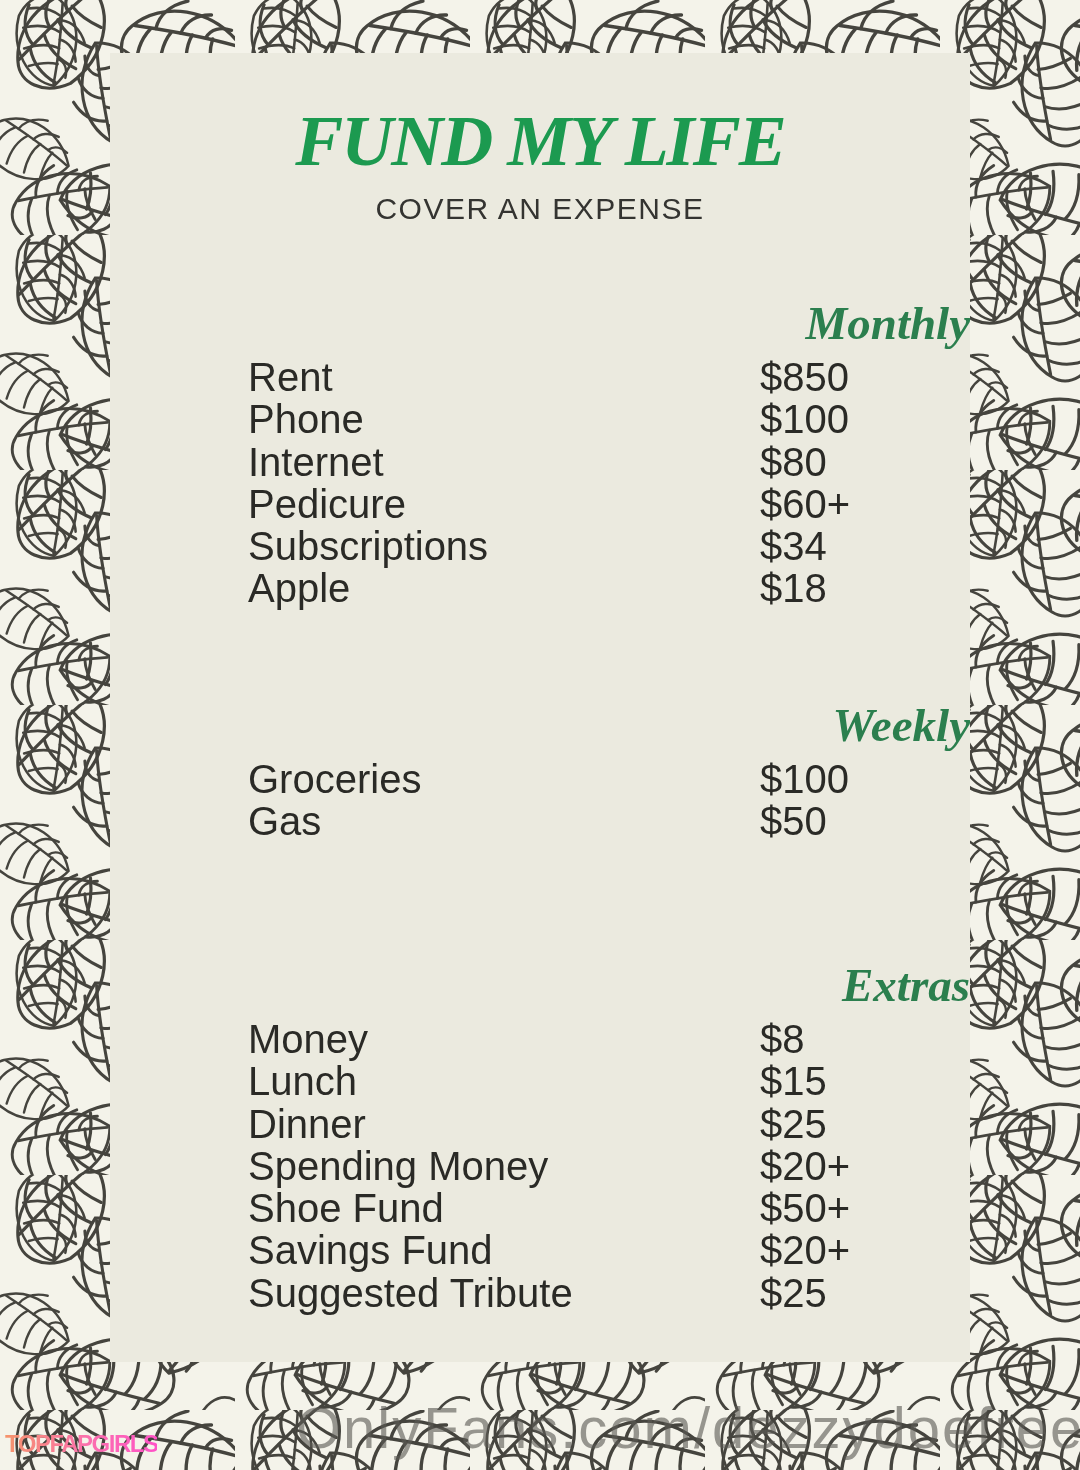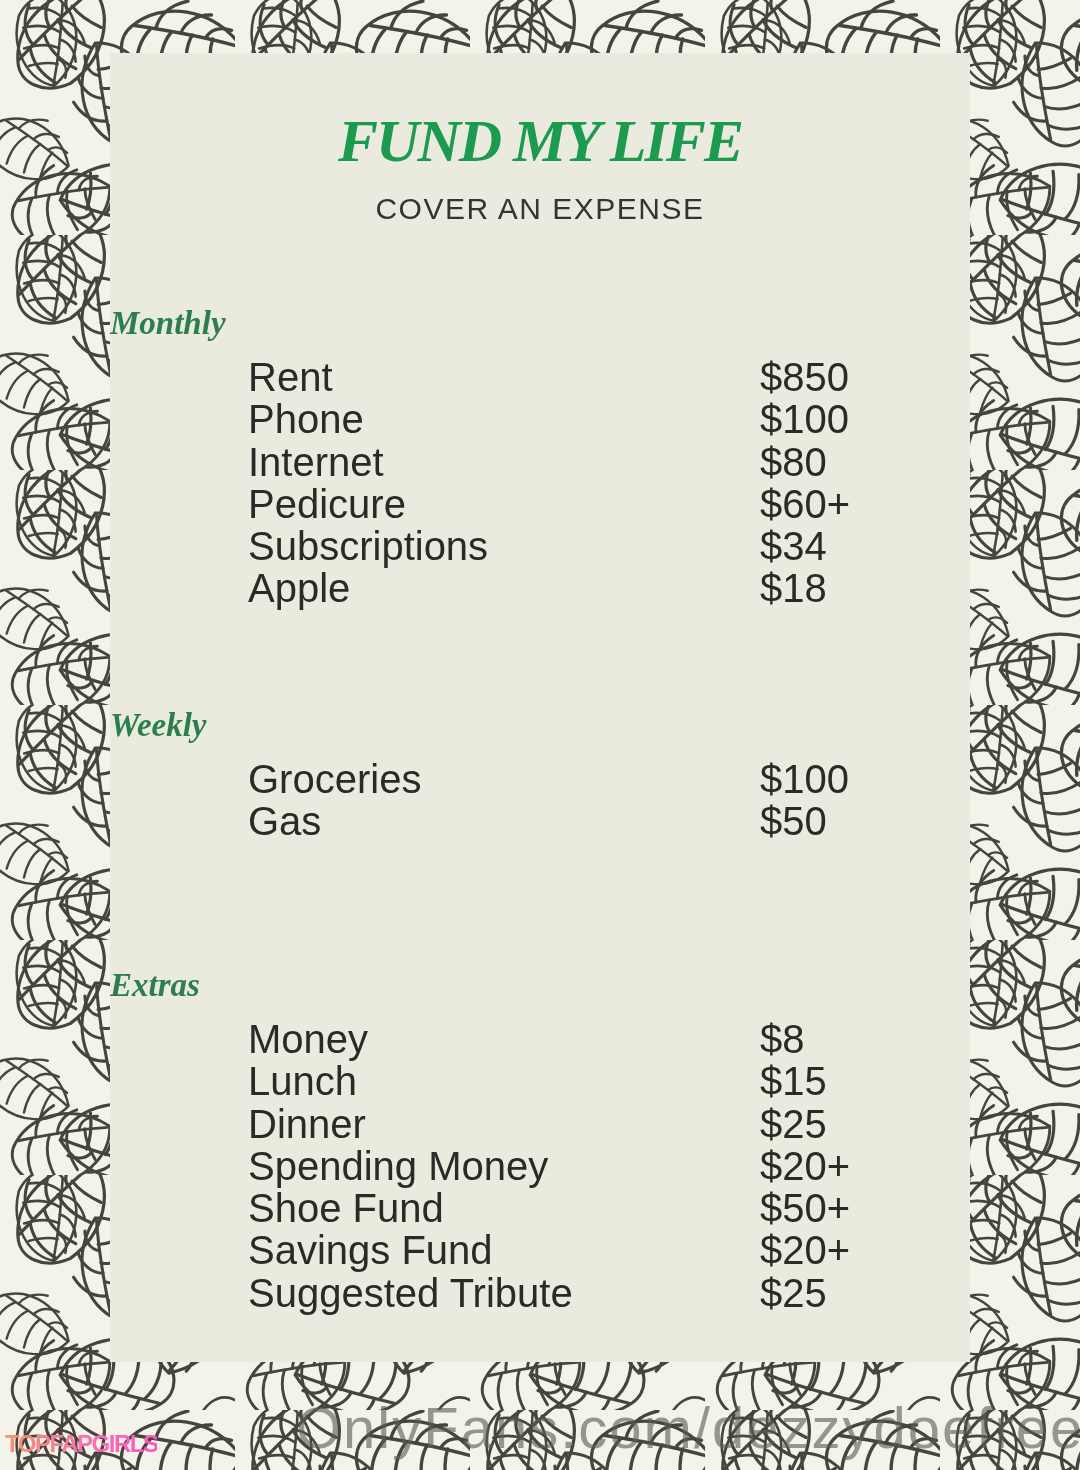--- a/index.html
+++ b/index.html
@@ -13,36 +13,36 @@
   svg.bg{position:absolute;left:0;top:0;width:1080px;height:1470px;display:block;}
   .panel{
     position:absolute;left:110px;top:53px;width:860px;height:1309px;
     background:#ebeadf;
   }
   .title{
     position:absolute;left:0;top:40px;width:100%;
     text-align:center;
     font-family:"Liberation Serif", serif;
     font-style:italic;font-weight:700;
-    font-size:60px;line-height:96px;letter-spacing:-2px;
+    font-size:72px;line-height:96px;letter-spacing:-2px;
     color:#1c9a50;
     white-space:nowrap;
   }
   .subtitle{
     position:absolute;left:0;top:138px;width:100%;
     text-align:center;
     font-size:30px;line-height:36px;letter-spacing:1.5px;
     font-weight:400;color:#343431;
   }
   .section{position:absolute;left:0;width:100%;}
   .section-heading{
-    text-align:left;
+    text-align:right;
     font-family:"Liberation Serif", serif;
     font-style:italic;font-weight:700;
-    font-size:33px;line-height:40px;
+    font-size:47px;line-height:40px;
     color:#2b7f4e;
     margin:0 0 13px 0;
   }
   .row{
     position:relative;height:42.3px;line-height:42.3px;
     font-size:40px;color:#2a2a26;
   }
   .row .lbl{margin-left:138px;}
   .row .price{position:absolute;left:650px;top:0;}
   .wm-url{

